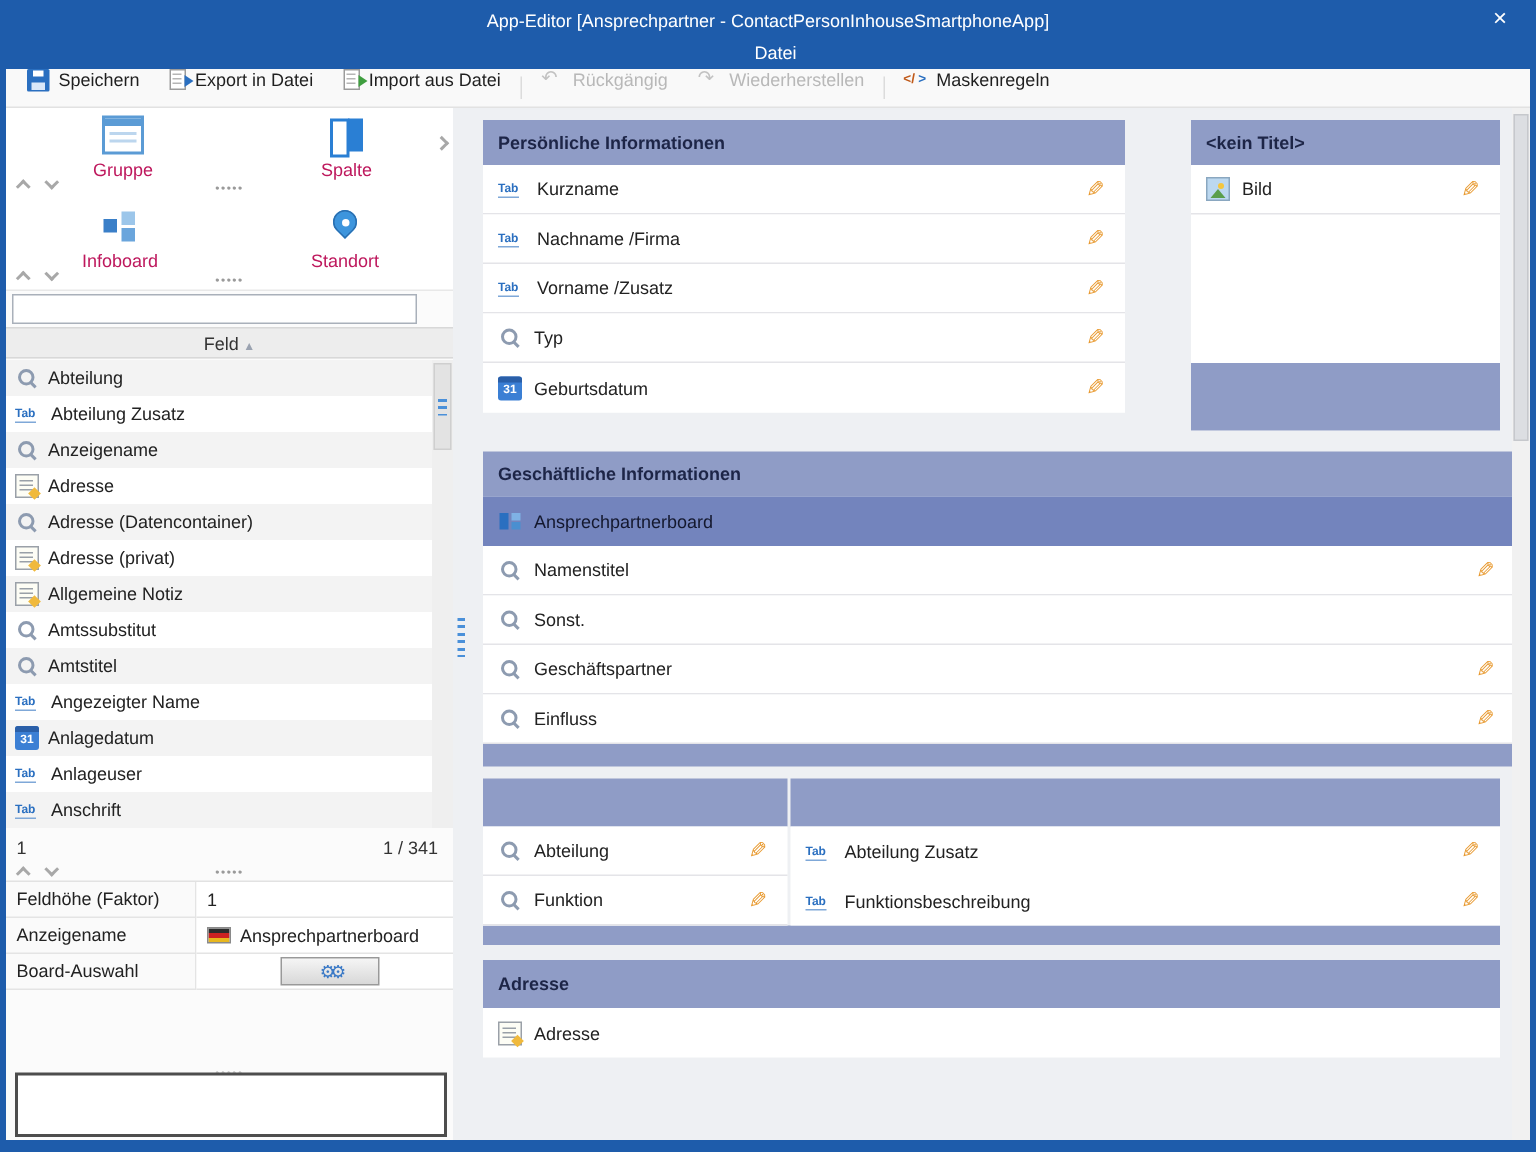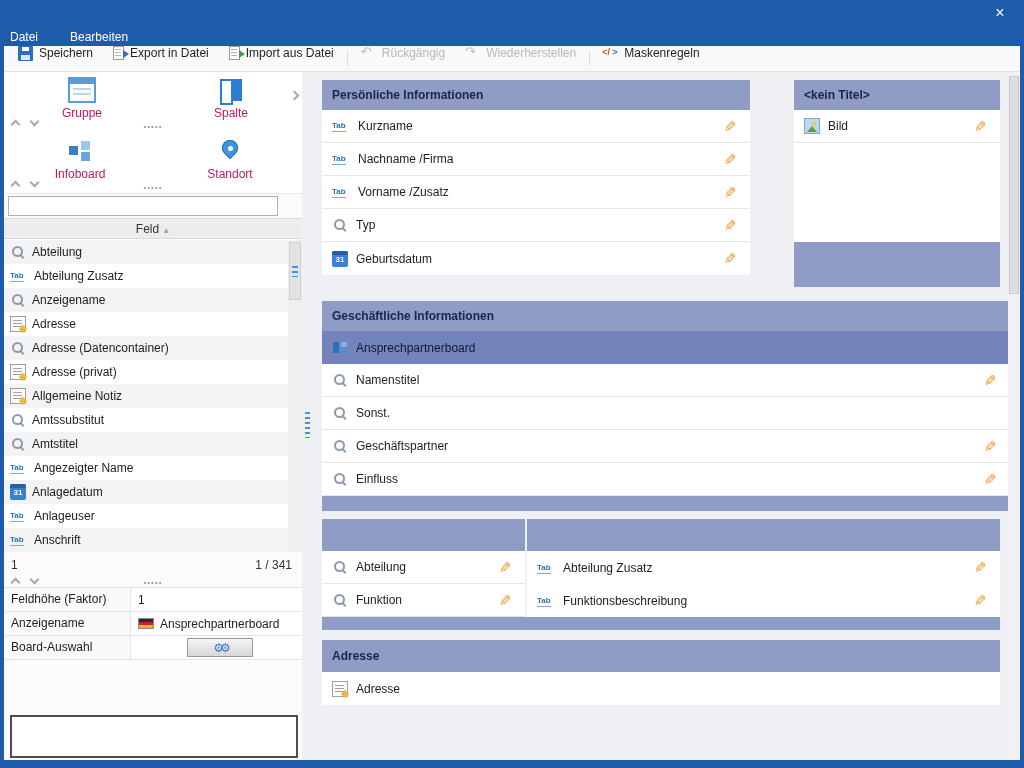--- a/index.html
+++ b/index.html
@@ -11,22 +11,22 @@
     -webkit-font-smoothing:antialiased;
   }
 
   
   .titlebar { position:absolute; top:0; left:0; right:0; height:28px;
     display:flex; align-items:center; justify-content:center;
     color:#fff; font-size:12px; }
   .close-btn { position:absolute; right:14px; top:4px; color:#fff; font-size:16px;
     width:20px; text-align:center; cursor:pointer; }
   .menubar { position:absolute; top:28px; left:0; right:0; height:18px;
-    display:flex; align-items:center; gap:32px; padding-left:10px;
-    color:#fff; font-size:12px; }
+    display:flex; align-items:center; gap:6px; padding-left:10px;
+    color:#fff; font-size:12px;flex-direction:column; }
   .menu-item { cursor:pointer; }
 
   .toolbar { position:absolute; top:46px; left:4px; right:4px; height:26px;
     background:#f9f9f9; border-bottom:1px solid #e2e2e2;
     display:flex; align-items:center; padding-left:4px; font-size:12px; color:#1f1f1f; }
   .tbtn { display:flex; gap:6px; padding:0 10px; height:100%; cursor:pointer; white-space:nowrap; }
   .tbtn.disabled { color:#b8b8b8; cursor:default; }
   .tsep { width:1px; height:15px; background:#dcdcdc; margin:0 3px; }
 
   
@@ -181,20 +181,21 @@
   .ic-form { background:#fdfdf5; border:1px solid #9aa0a8; }
   .ic-form::before { content:""; position:absolute; left:2px; top:3px; width:9px; height:1px; background:#99a0a8;
     box-shadow:0 3px 0 #99a0a8, 0 6px 0 #99a0a8; }
   .ic-form::after { content:""; position:absolute; right:-1px; bottom:-1px; width:6px; height:6px;
     background:#f0b93c; transform:rotate(45deg); }
 </style>
 </head>
 <body>
 
 <div class="titlebar">
+  <span>App-Editor [Ansprechpartner - ContactPersonInhouseSmartphoneApp]</span>
   <span class="close-btn">×</span>
 </div>
 
 <div class="menubar">
   <span class="menu-item">Datei</span>
   <span class="menu-item">Bearbeiten</span>
 </div>
 
 <div class="toolbar">
   <div class="tbtn">

